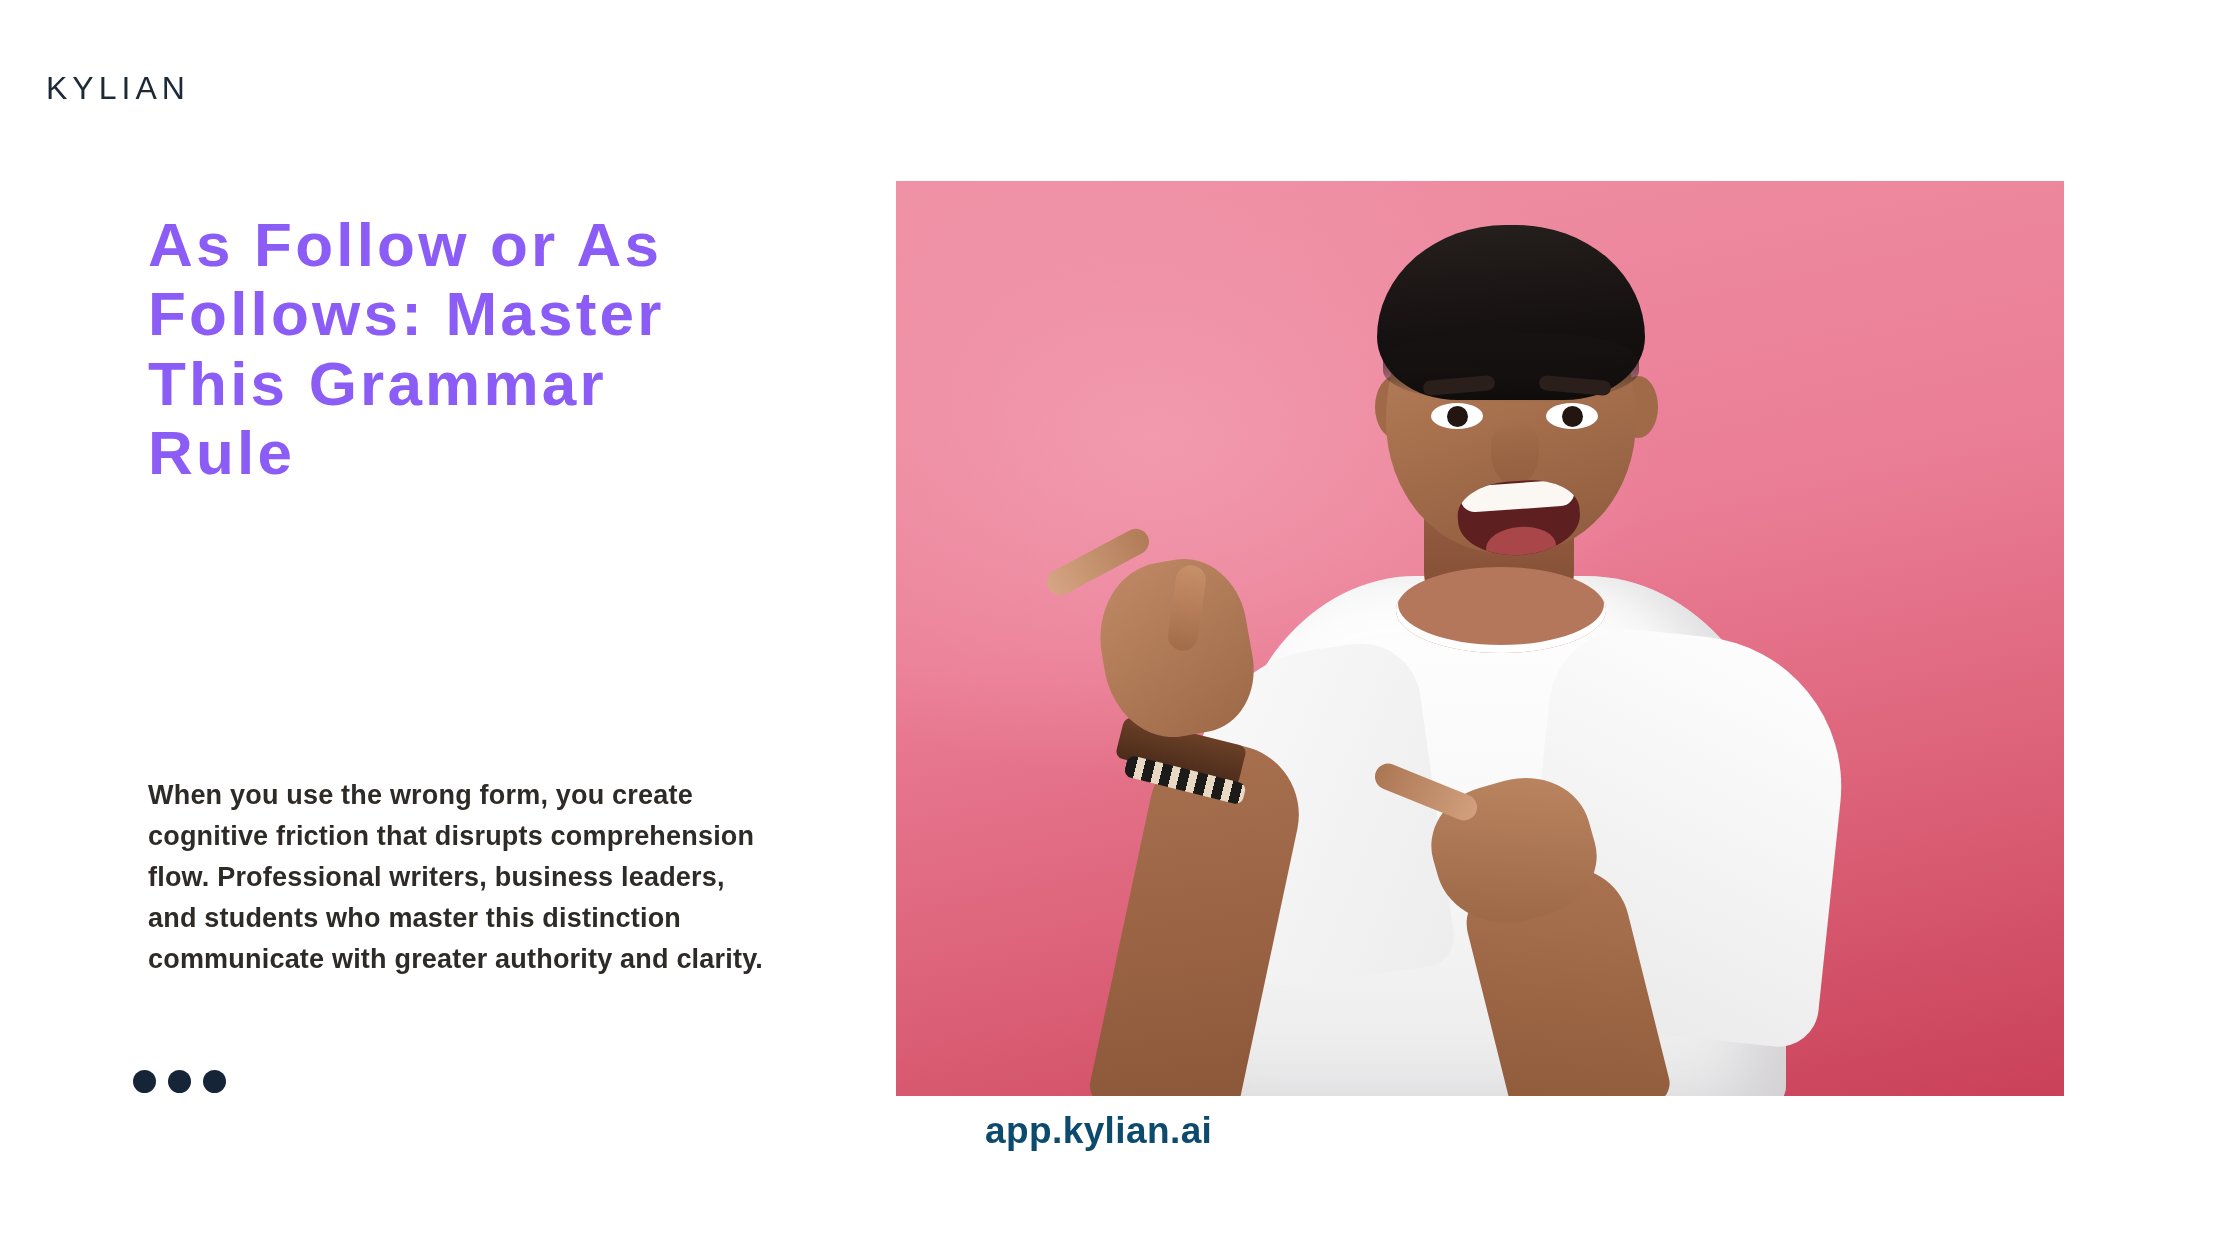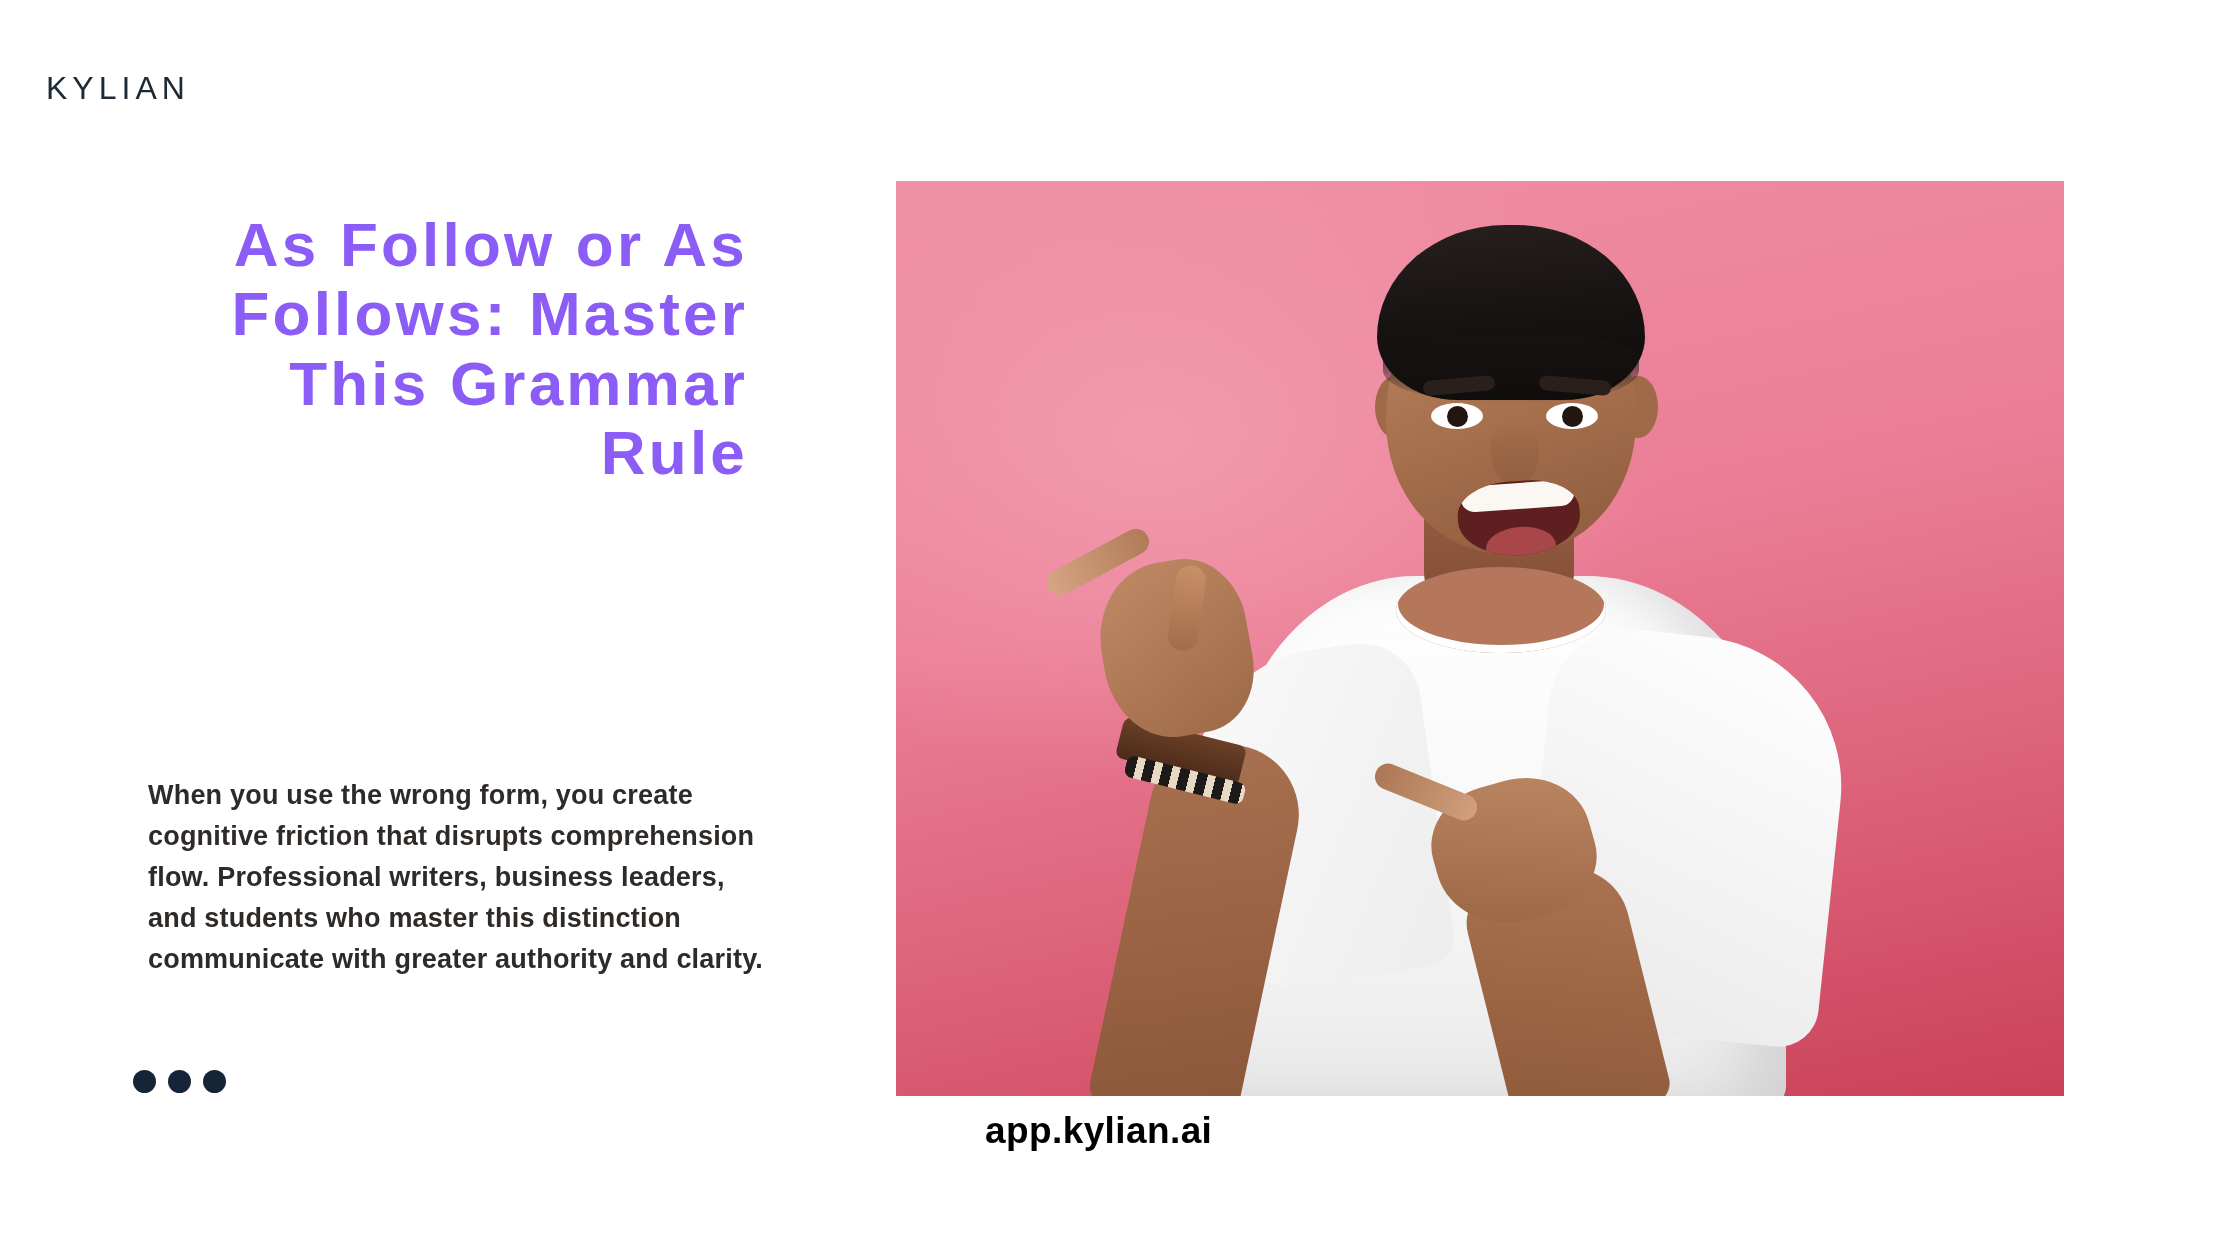--- a/index.html
+++ b/index.html
@@ -35,21 +35,20 @@
     line-height: 1;
     white-space: nowrap;
   }
 
   
   .left-col {
     position: absolute;
     left: 148px;
     top: 210px;
     width: 640px;
-    text-align: right;
   }
 
   .headline {
     font-family: "Liberation Sans", sans-serif;
     font-size: 62px;
     font-weight: bold;
     line-height: 1.12;
     letter-spacing: 3.2px;
     color: #8B5CF6;
     margin: 0;
@@ -373,21 +372,21 @@
 
   
   .url {
     position: absolute;
     left: 985px;
     top: 1110px;
     font-family: "Liberation Sans", sans-serif;
     font-size: 37px;
     font-weight: bold;
     letter-spacing: 0.4px;
-    color: #000000;
+    color: #0c4a6e;
     white-space: nowrap;
   }
 </style>
 </head>
 <body>
 
 <div class="slide">
 
   <div class="brand">KYLIAN</div>
 

